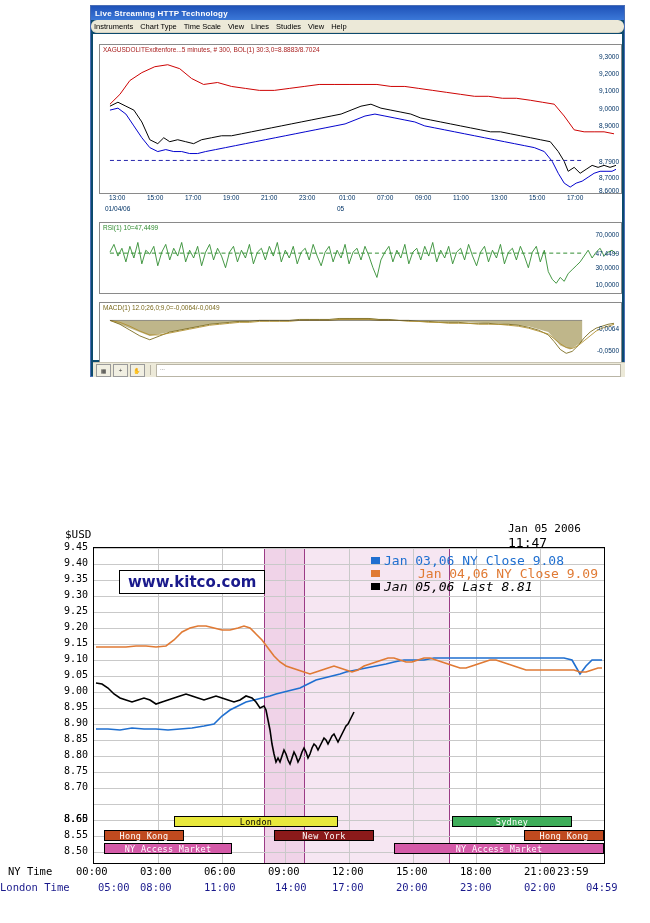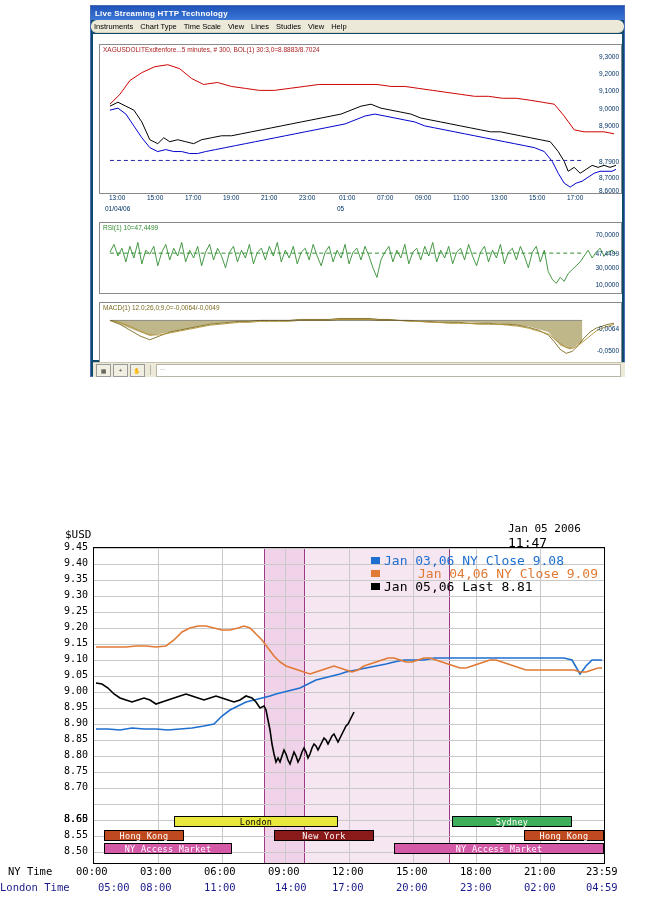--- a/index.html
+++ b/index.html
@@ -231,33 +231,34 @@
 
     <svg width="510" height="315" viewBox="0 0 510 315" preserveAspectRatio="none" style="position:absolute;left:0;top:0;">
 
       <polyline fill="none" stroke="#1f6fd0" stroke-width="1.6" points="2,181 14,181 26,182 38,180 50,181 62,181 74,182 86,181 98,180 110,178 120,176 128,168 136,162 144,158 152,154 160,152 168,150 176,148 182,146 190,144 198,142 206,140 214,136 222,132 230,130 238,128 246,126 252,124 262,122 272,120 282,118 292,116 300,114 310,112 320,112 330,112 340,110 350,110 360,110 370,110 380,110 390,110 400,110 410,110 420,110 430,110 440,110 450,110 460,110 470,110 478,112 486,126 492,118 498,112 504,112 508,112"></polyline>
 
       <polyline fill="none" stroke="#e07a34" stroke-width="1.6" points="2,99 12,99 22,99 32,99 42,98 52,98 62,99 72,98 80,92 88,84 96,80 104,78 112,78 120,80 128,82 136,82 144,80 150,78 156,80 162,86 168,92 174,100 180,108 186,114 192,118 198,120 204,122 210,124 216,126 222,124 228,122 234,120 240,118 246,120 252,122 258,124 264,122 270,118 276,116 282,114 288,112 294,110 300,110 306,112 312,114 318,114 324,112 330,110 336,110 342,112 348,114 354,116 360,118 366,120 372,120 378,118 384,116 390,114 396,112 402,112 408,114 414,116 420,118 426,120 432,122 438,122 444,122 450,122 456,122 462,122 468,122 474,122 480,122 486,124 492,124 498,122 504,120 508,120"></polyline>
 
       <polyline fill="none" stroke="#000000" stroke-width="1.6" points="2,135 8,136 14,140 20,146 26,150 32,152 38,154 44,152 50,150 56,152 62,156 68,154 74,152 80,150 86,148 92,146 98,148 104,150 110,152 116,150 122,148 128,150 134,152 140,154 146,152 152,148 158,150 162,154 166,160 170,158 172,162 174,172 176,182 178,196 180,206 182,214 184,210 186,214 188,208 190,202 192,206 194,212 196,216 198,210 200,204 202,208 204,214 206,210 208,204 210,200 212,204 214,210 216,206 218,200 220,196 222,198 224,202 226,198 228,194 230,190 232,192 234,196 236,192 238,188 240,186 242,190 244,194 246,190 248,186 250,182 252,178 254,176 256,172 258,168 260,164"></polyline>
     </svg>
 
+    <div id="watermark">www.kitco.com</div>
 
     <div id="legend">
       <div class="legend-row">
         <span class="legend-swatch" style="background:#1f6fd0;"></span>
         <span style="color:#1f6fd0;">Jan 03,06  NY Close 9.08</span>
       </div>
       <div class="legend-row">
         <span class="legend-swatch" style="background:#e07a34;"></span>
         <span style="color:#e07a34;margin-left:34px;">Jan 04,06  NY Close 9.09</span>
       </div>
       <div class="legend-row">
         <span class="legend-swatch" style="background:#000000;"></span>
-        <span style="color:#000000;">Jan 05,06  Last 8.81</span>
+        <span style="color:#000000;font-style:italic;">Jan 05,06  Last 8.81</span>
       </div>
     </div>
 
     <div class="market-bar" style="left:80px;width:164px;top:268px;background:#e8e83c;color:#000;">
       <span>London</span>
     </div>
     <div class="market-bar" style="left:358px;width:120px;top:268px;background:#3fae5a;color:#fff;">
       <span>Sydney</span>
     </div>
     <div class="market-bar" style="left:10px;width:80px;top:282px;background:#c04a1f;color:#fff;">
@@ -282,21 +283,21 @@
     <span class="xrow-label" style="left:0px;top:16px;color:#1a1a8c;">London Time</span>
 
     <span class="xval" style="left:76px;top:0px;">00:00</span>
     <span class="xval" style="left:140px;top:0px;">03:00</span>
     <span class="xval" style="left:204px;top:0px;">06:00</span>
     <span class="xval" style="left:268px;top:0px;">09:00</span>
     <span class="xval" style="left:332px;top:0px;">12:00</span>
     <span class="xval" style="left:396px;top:0px;">15:00</span>
     <span class="xval" style="left:460px;top:0px;">18:00</span>
     <span class="xval" style="left:524px;top:0px;">21:00</span>
-    <span class="xval" style="left:586px;top:0px;text-align:right;">23:59</span>
+    <span class="xval" style="left:557px;top:0px;text-align:right;">23:59</span>
 
     <span class="xval" style="left:76px;top:16px;color:#1a1a8c;margin-left:22px;">05:00</span>
     <span class="xval" style="left:140px;top:16px;color:#1a1a8c;">08:00</span>
     <span class="xval" style="left:204px;top:16px;color:#1a1a8c;">11:00</span>
     <span class="xval" style="left:275px;top:16px;color:#1a1a8c;">14:00</span>
     <span class="xval" style="left:332px;top:16px;color:#1a1a8c;">17:00</span>
     <span class="xval" style="left:396px;top:16px;color:#1a1a8c;">20:00</span>
     <span class="xval" style="left:460px;top:16px;color:#1a1a8c;">23:00</span>
     <span class="xval" style="left:524px;top:16px;color:#1a1a8c;">02:00</span>
     <span class="xval" style="left:586px;top:16px;color:#1a1a8c;">04:59</span>

